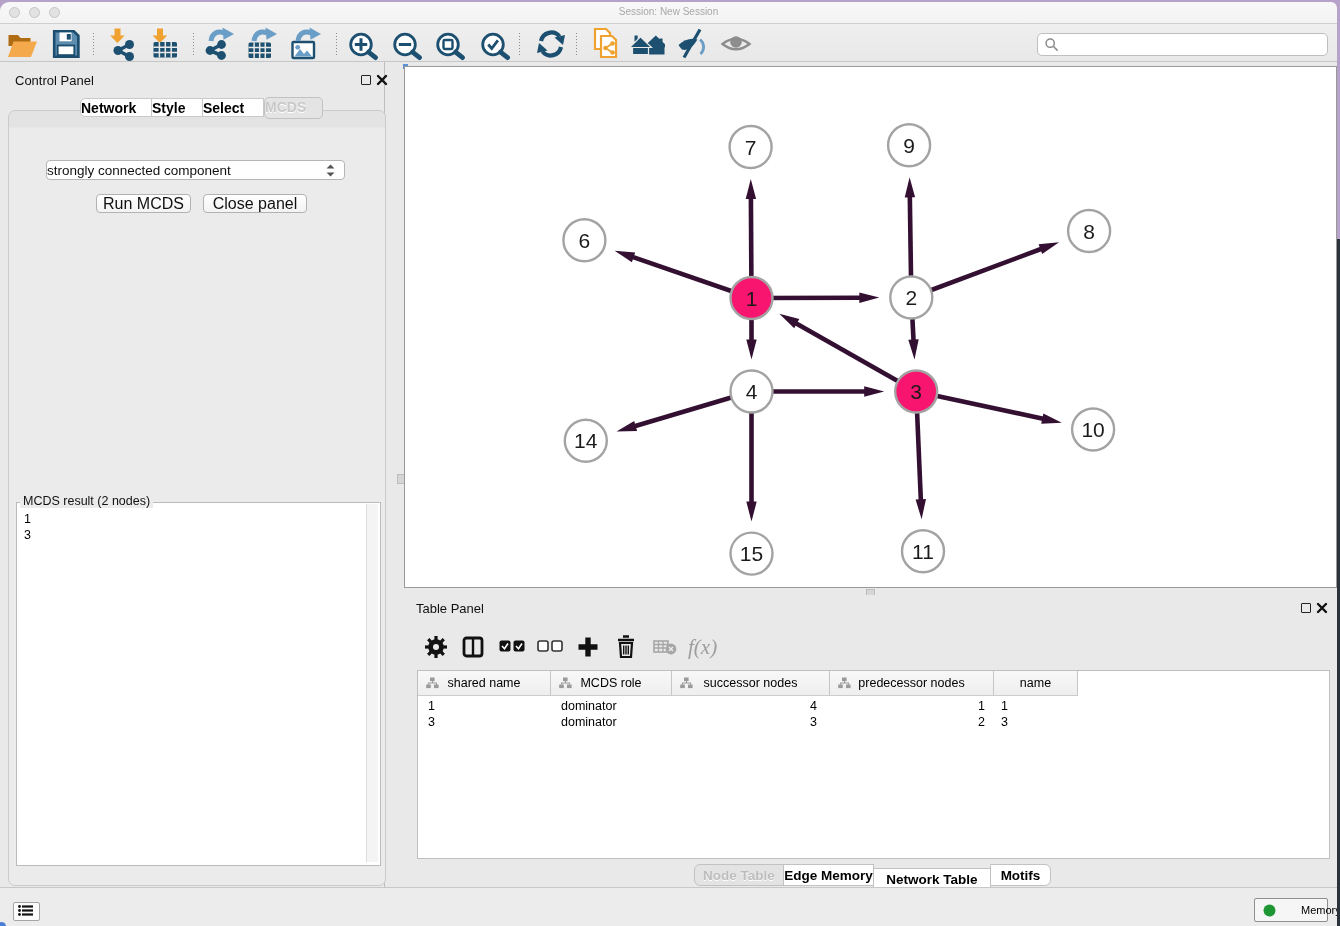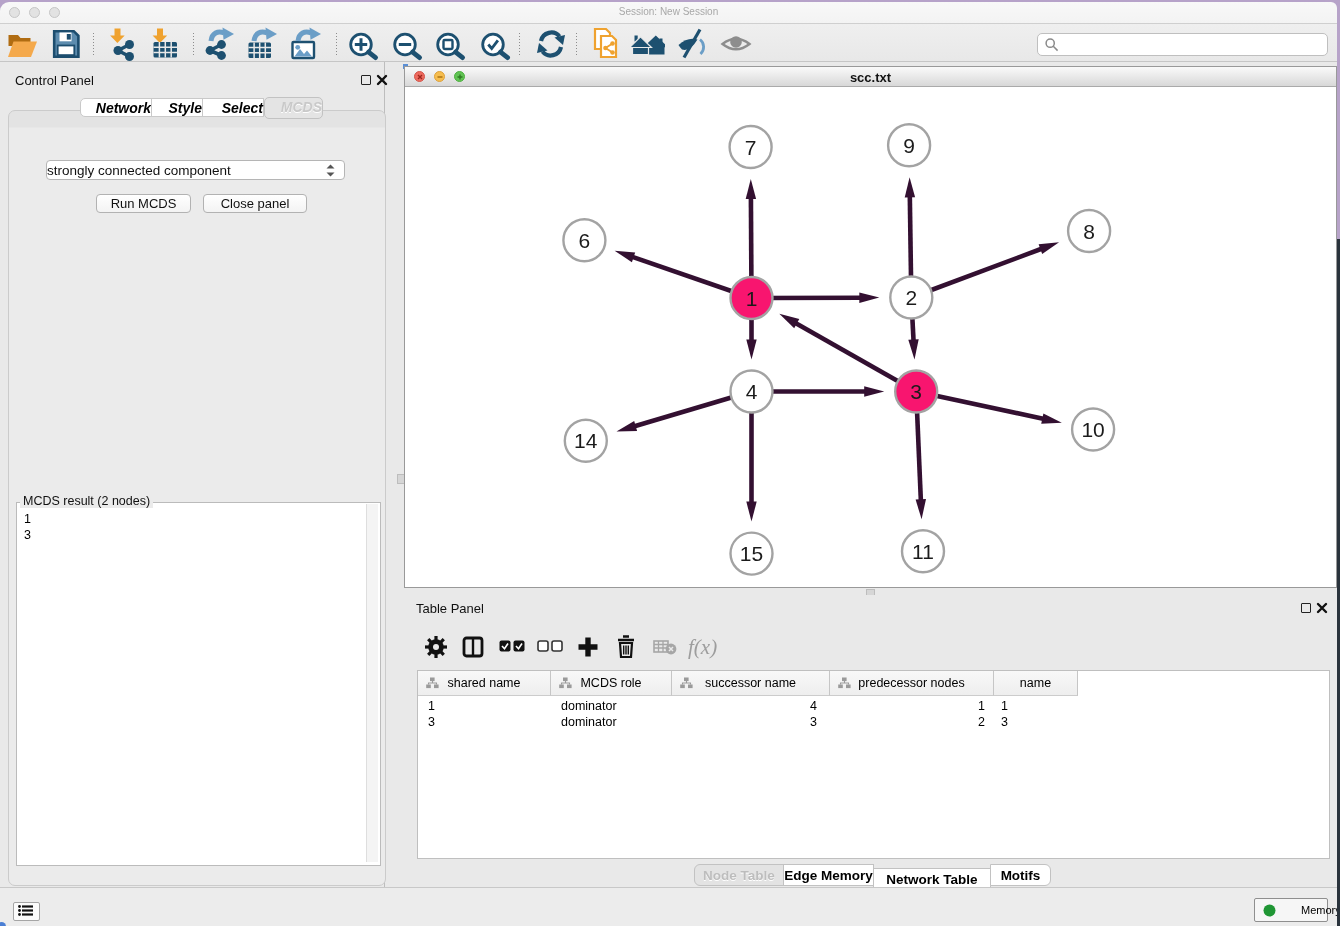--- a/index.html
+++ b/index.html
@@ -23,33 +23,33 @@
       background-image:repeating-linear-gradient(#8c8c8c 0 1px,transparent 1px 3px);}
   #searchbox{left:1037px;top:9px;width:289px;height:21px;background:#fff;
       border:1px solid #bfbfbf;border-radius:5px;}
   
   #cpanel{left:0;top:62px;width:384px;height:825px;background:#e9e9e9;
       border-right:1px solid #bdbdbd;}
   .phead{font-size:13px;color:#111;}
   .wicon-sq{width:8px;height:8px;border:1.5px solid #222;border-radius:1px;}
   .tabs-row{font-size:14px;position:relative;z-index:3;}
   .tab{position:absolute;top:0;height:17px;background:#fff;
-      border:1px solid #c9c9c9;text-align:right;color:#000;
-      line-height:18px;font-weight:bold;font-style:italic;}
+      border:1px solid #c9c9c9;text-align:left;color:#000;
+      line-height:18px;font-weight:bold;}
   .tab-sel{background:#e4e4e4;border:1px solid #c2c2c2;border-radius:5px;
       color:#c9c9c9;text-shadow:0 1px 0 #ffffff;}
   #innerpanel{left:8px;top:48px;width:376px;height:774px;background:linear-gradient(#e3e3e3 0,#e3e3e3 16px,#ebebeb 17px);
       border:1px solid #cbcbcb;border-radius:7px;}
   #optlabel{left:0;top:75px;width:376px;text-align:center;font-size:13.5px;color:#1a1a1a;}
   #selbox{left:46px;top:98px;width:297px;height:18px;background:#fff;
       border:1px solid #b5b5b5;border-radius:4px;font-size:13.5px;color:#111;
       line-height:19px;padding-left:0;}
   .btn{position:absolute;height:17px;background:linear-gradient(#ffffff,#f3f3f3);
       border:1px solid #b2b2b2;border-radius:4px;text-align:center;
-      font-size:13px;color:#111;line-height:18px;}
+      font-size:16px;color:#111;line-height:18px;}
   #fieldset{left:16px;top:440px;width:363px;height:362px;border:1px solid #bbbbbb;
       background:#fff;}
   #fstitle{left:20px;top:432px;font-size:12.5px;color:#111;background:#ebebeb;
       padding:0 3px;}
   #fsscroll{right:2px;top:1px;width:11px;height:358px;background:#f4f4f4;
       border-left:1px solid #dedede;}
   
   #netwin{left:404px;top:66px;width:931px;height:520px;background:#fff;
       border:1px solid #999;}
   #nettitle{left:0;top:0;width:931px;height:19px;
@@ -221,35 +221,20 @@
   <div id="fieldset" class="abs">
      <div style="position:absolute;left:7px;top:9px;font-size:12.5px;color:#000;">1</div>
      <div style="position:absolute;left:7px;top:25px;font-size:12.5px;color:#000;">3</div>
      <div id="fsscroll" class="abs"></div>
   </div>
   <div id="fstitle" class="abs">MCDS result (2 nodes)</div>
 </div>
 <div class="abs" style="left:397px;top:474px;width:6px;height:8px;background:#d6d6d6;border:1px solid #bdbdbd;"></div>
 <div class="abs" style="left:403px;top:64px;width:5px;height:5px;background:#5b8fd6;"></div>
 <div id="netwin" class="abs">
-  <div id="nettitle" class="abs">
-    <div class="mtl abs" style="left:9px;background:#ee6a5e;border:1px solid #d2554a;"></div>
-    <div class="mtl abs" style="left:29px;background:#f6bd4e;border:1px solid #dda13b;"></div>
-    <div class="mtl abs" style="left:49px;background:#61c354;border:1px solid #4caf3f;"></div>
-    <svg class="abs" style="left:11.5px;top:6.5px" width="6" height="6" viewBox="0 0 6 6">
-        <path d="M1 1 L5 5 M5 1 L1 5" stroke="#9c261d" stroke-width="1.4"></path>
-      </svg>
-    <svg class="abs" style="left:31.5px;top:6.5px" width="6" height="6" viewBox="0 0 6 6">
-        <path d="M0.5 3 H5.5" stroke="#b07718" stroke-width="1.6"></path>
-      </svg>
-    <svg class="abs" style="left:51.5px;top:6.5px" width="6" height="6" viewBox="0 0 6 6">
-        <path d="M3 0.5 V5.5 M0.5 3 H5.5" stroke="#2e7a22" stroke-width="1.4"></path>
-      </svg>
-    <div id="netname" class="abs">scc.txt</div>
-  </div>
   <svg class="abs" style="left:1px;top:20px;" width="931" height="499" viewBox="0 0 931 499">
 <line x1="345.5" y1="211.0" x2="344.9" y2="110.0" stroke="#331031" stroke-width="4.6"></line>
 <polygon points="344.8,92.0 350.1,112.0 339.7,112.0" fill="#331031"></polygon>
 <line x1="345.5" y1="211.0" x2="225.7" y2="169.6" stroke="#331031" stroke-width="4.6"></line>
 <polygon points="208.6,163.7 229.2,165.4 225.9,175.2" fill="#331031"></polygon>
 <line x1="345.5" y1="211.0" x2="455.3" y2="210.7" stroke="#331031" stroke-width="4.6"></line>
 <polygon points="473.3,210.6 453.3,215.9 453.3,205.5" fill="#331031"></polygon>
 <line x1="345.5" y1="211.0" x2="345.5" y2="254.5" stroke="#331031" stroke-width="4.6"></line>
 <polygon points="345.5,272.5 340.3,252.5 350.7,252.5" fill="#331031"></polygon>
 <line x1="505.3" y1="210.5" x2="503.8" y2="108.3" stroke="#331031" stroke-width="4.6"></line>
@@ -371,21 +356,21 @@
           </svg></span>
         <div class="thlab">MCDS role</div>
       </div>
 <div class="th" style="left:254px;width:157px;">
         <span style="position:absolute;left:8px;top:6px;"><svg width="13" height="12" viewBox="0 0 13 12">
             <rect x="4" y="0.5" width="4.6" height="3.6" fill="#9a9a9a"></rect>
             <rect x="0.2" y="7.5" width="4.6" height="3.6" fill="#9a9a9a"></rect>
             <rect x="8" y="7.5" width="4.6" height="3.6" fill="#9a9a9a"></rect>
             <path d="M6.5 4 v2 M2.5 7.5 v-1.5 h8 v1.5" stroke="#9a9a9a" stroke-width="1.1" fill="none"></path>
           </svg></span>
-        <div class="thlab">successor name</div>
+        <div class="thlab">successor nodes</div>
       </div>
 <div class="th" style="left:412px;width:163px;">
         <span style="position:absolute;left:8px;top:6px;"><svg width="13" height="12" viewBox="0 0 13 12">
             <rect x="4" y="0.5" width="4.6" height="3.6" fill="#9a9a9a"></rect>
             <rect x="0.2" y="7.5" width="4.6" height="3.6" fill="#9a9a9a"></rect>
             <rect x="8" y="7.5" width="4.6" height="3.6" fill="#9a9a9a"></rect>
             <path d="M6.5 4 v2 M2.5 7.5 v-1.5 h8 v1.5" stroke="#9a9a9a" stroke-width="1.1" fill="none"></path>
           </svg></span>
         <div class="thlab">predecessor nodes</div>
       </div>

